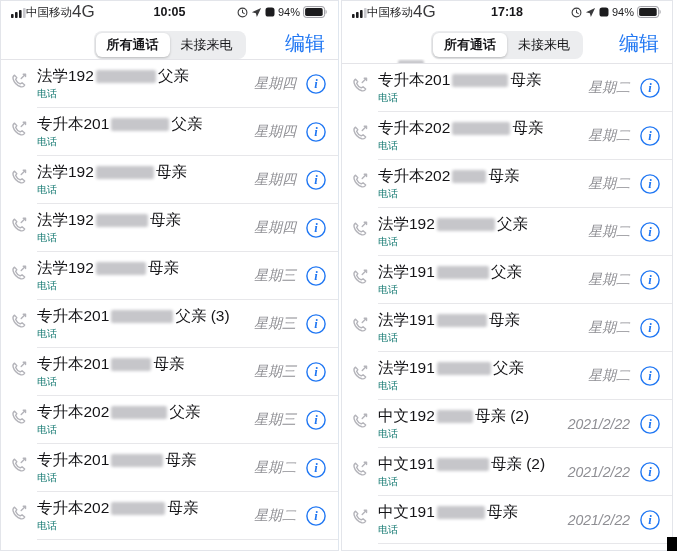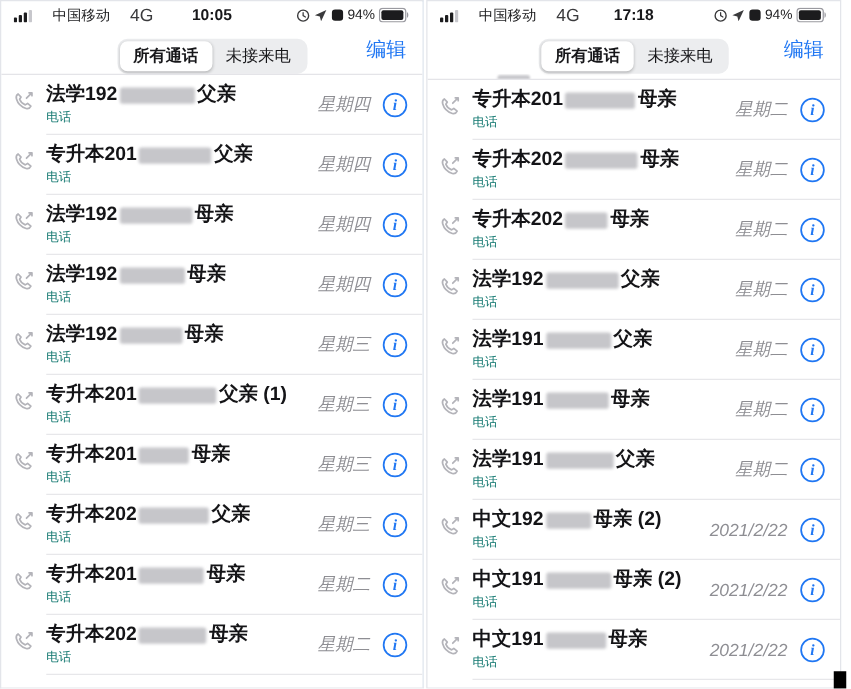--- a/index.html
+++ b/index.html
@@ -22,23 +22,23 @@
   .phone.left  { left: 0;   width: 339px; border-right-color:#dfe6ee; }
   .phone.right { left: 341px; width: 332px; }
 
   
   .status-bar {
     position: relative; height: 22px;
     display: flex; align-items: center;
     padding: 0 10px;
     font-size: 12px; color: #1c1c1e;
   }
-  .sb-left { display: flex; align-items: center; gap: 16px; }
+  .sb-left { display: flex; align-items: center; gap: 0; }
   .sb-carrier { font-size: 11.5px; }
-  .sb-net { font-size: 14px; color:#3a3a3c; }
+  .sb-net { font-size: 17px; color:#3a3a3c; }
   .sb-time {
     position: absolute; left: 0; right: 0; text-align: center;
     font-weight: 700; font-size: 12.5px; color:#17171a;
   }
   .sb-right { margin-left: auto; display: flex; align-items: center; gap: 3px; position: relative; z-index: 1; }
   .sb-batt-pct { font-size: 11px; }
 
   
   .nav-bar {
     position: relative; height: 36px;
@@ -50,41 +50,41 @@
   .seg-item {
     font-size: 13px; color: #17171a; padding: 3px 11px;
     border-radius: 6px; cursor: default; white-space: nowrap;
   }
   .seg-item.selected {
     background: #fff; font-weight: 700;
     box-shadow: 0 1px 2.5px rgba(0,0,0,0.22);
   }
   .edit-btn {
     position: absolute; right: 13px; top: 7px;
-    color: #2077f3; font-size: 16px; cursor: pointer; white-space: nowrap; font-family: Liberation Mono, monospace;
+    color: #2077f3; font-size: 20px; cursor: pointer; white-space: nowrap; font-family: Liberation Mono, monospace;
   }
 
   
   .list { position: relative; }
   .list.topline { border-top: 1px solid #e4e4e8; }
   .sliver { position: relative; height: 5px; border-bottom: 1px solid #e4e4e8; overflow: hidden; }
   .sliver-blob {
     position: absolute; left: 56px; top: 1px; width: 26px; height: 7px;
     background: #c9c9cd; border-radius: 2px; filter: blur(1px);
   }
   .row {
     position: relative; height: 48px;
     display: flex; align-items: center;
     padding-left: 10px;
   }
   .call-icon { width: 17px; height: 17px; flex: 0 0 17px; margin-right: 9px; margin-top: -8px; }
   .row-main { flex: 1; min-width: 0; }
   .row-name {
     display: flex; align-items: center;
-    font-size: 15.5px; font-weight: 700; color: #141417;
+    font-size: 15.5px; font-weight: 400; color: #141417;
     line-height: 1.15; white-space: nowrap;
   }
   .redact {
     display: inline-block; height: 13px;
     background: #c6c6ca; border-radius: 2px;
     margin: 0 2px; filter: blur(1.4px);
   }
   .row-sub { font-size: 10px; color: #0f766e; margin-top: 2px; }
   .row-when { font-size: 14px; color: #8e8e93; margin-right: 9px; white-space: nowrap; font-style: italic; }
   .info-btn { width: 22px; height: 22px; flex: 0 0 22px; margin-right: 11px; cursor: pointer; }
@@ -244,21 +244,21 @@
 
   <div class="row">
     <svg class="call-icon" viewBox="0 0 16 16" fill="none" stroke="#b4b4ba" stroke-width="1.3" stroke-linecap="round" stroke-linejoin="round">
       <path d="M3.3 3.0 L5.5 5.3 L4.4 7.0 C5.1 8.8 6.8 10.5 8.7 11.2 L10.4 10.1 L12.9 12.2 C12.2 13.7 10.8 14.3 9.3 13.9 C5.7 12.8 3.0 10.1 2.0 6.6 C1.6 5.1 2.2 3.7 3.3 3.0 Z"></path>
       <path d="M9.6 6.2 L13.6 2.2 M11.5 2.1 L13.7 2.1 L13.7 4.3"></path>
     </svg>
     <div class="row-main">
       <div class="row-name">
         <span class="np">专升本201</span>
               <span class="redact" style="width: 62px;"></span>
-              <span class="ns">父亲 (1)</span>
+              <span class="ns">父亲 (3)</span>
       </div>
       <div class="row-sub">电话</div>
     </div>
     <div class="row-when">星期三</div>
     <svg class="info-btn" viewBox="0 0 22 22">
       <circle cx="11" cy="11" r="9.1" fill="none" stroke="#2077f3" stroke-width="1.4"></circle>
       <text x="11" y="15.2" font-size="12.5" font-style="italic" font-weight="bold" font-family="Liberation Serif, DejaVu Serif, serif" fill="#2077f3" text-anchor="middle">i</text>
     </svg>
     <div class="sep"></div>
   </div>

